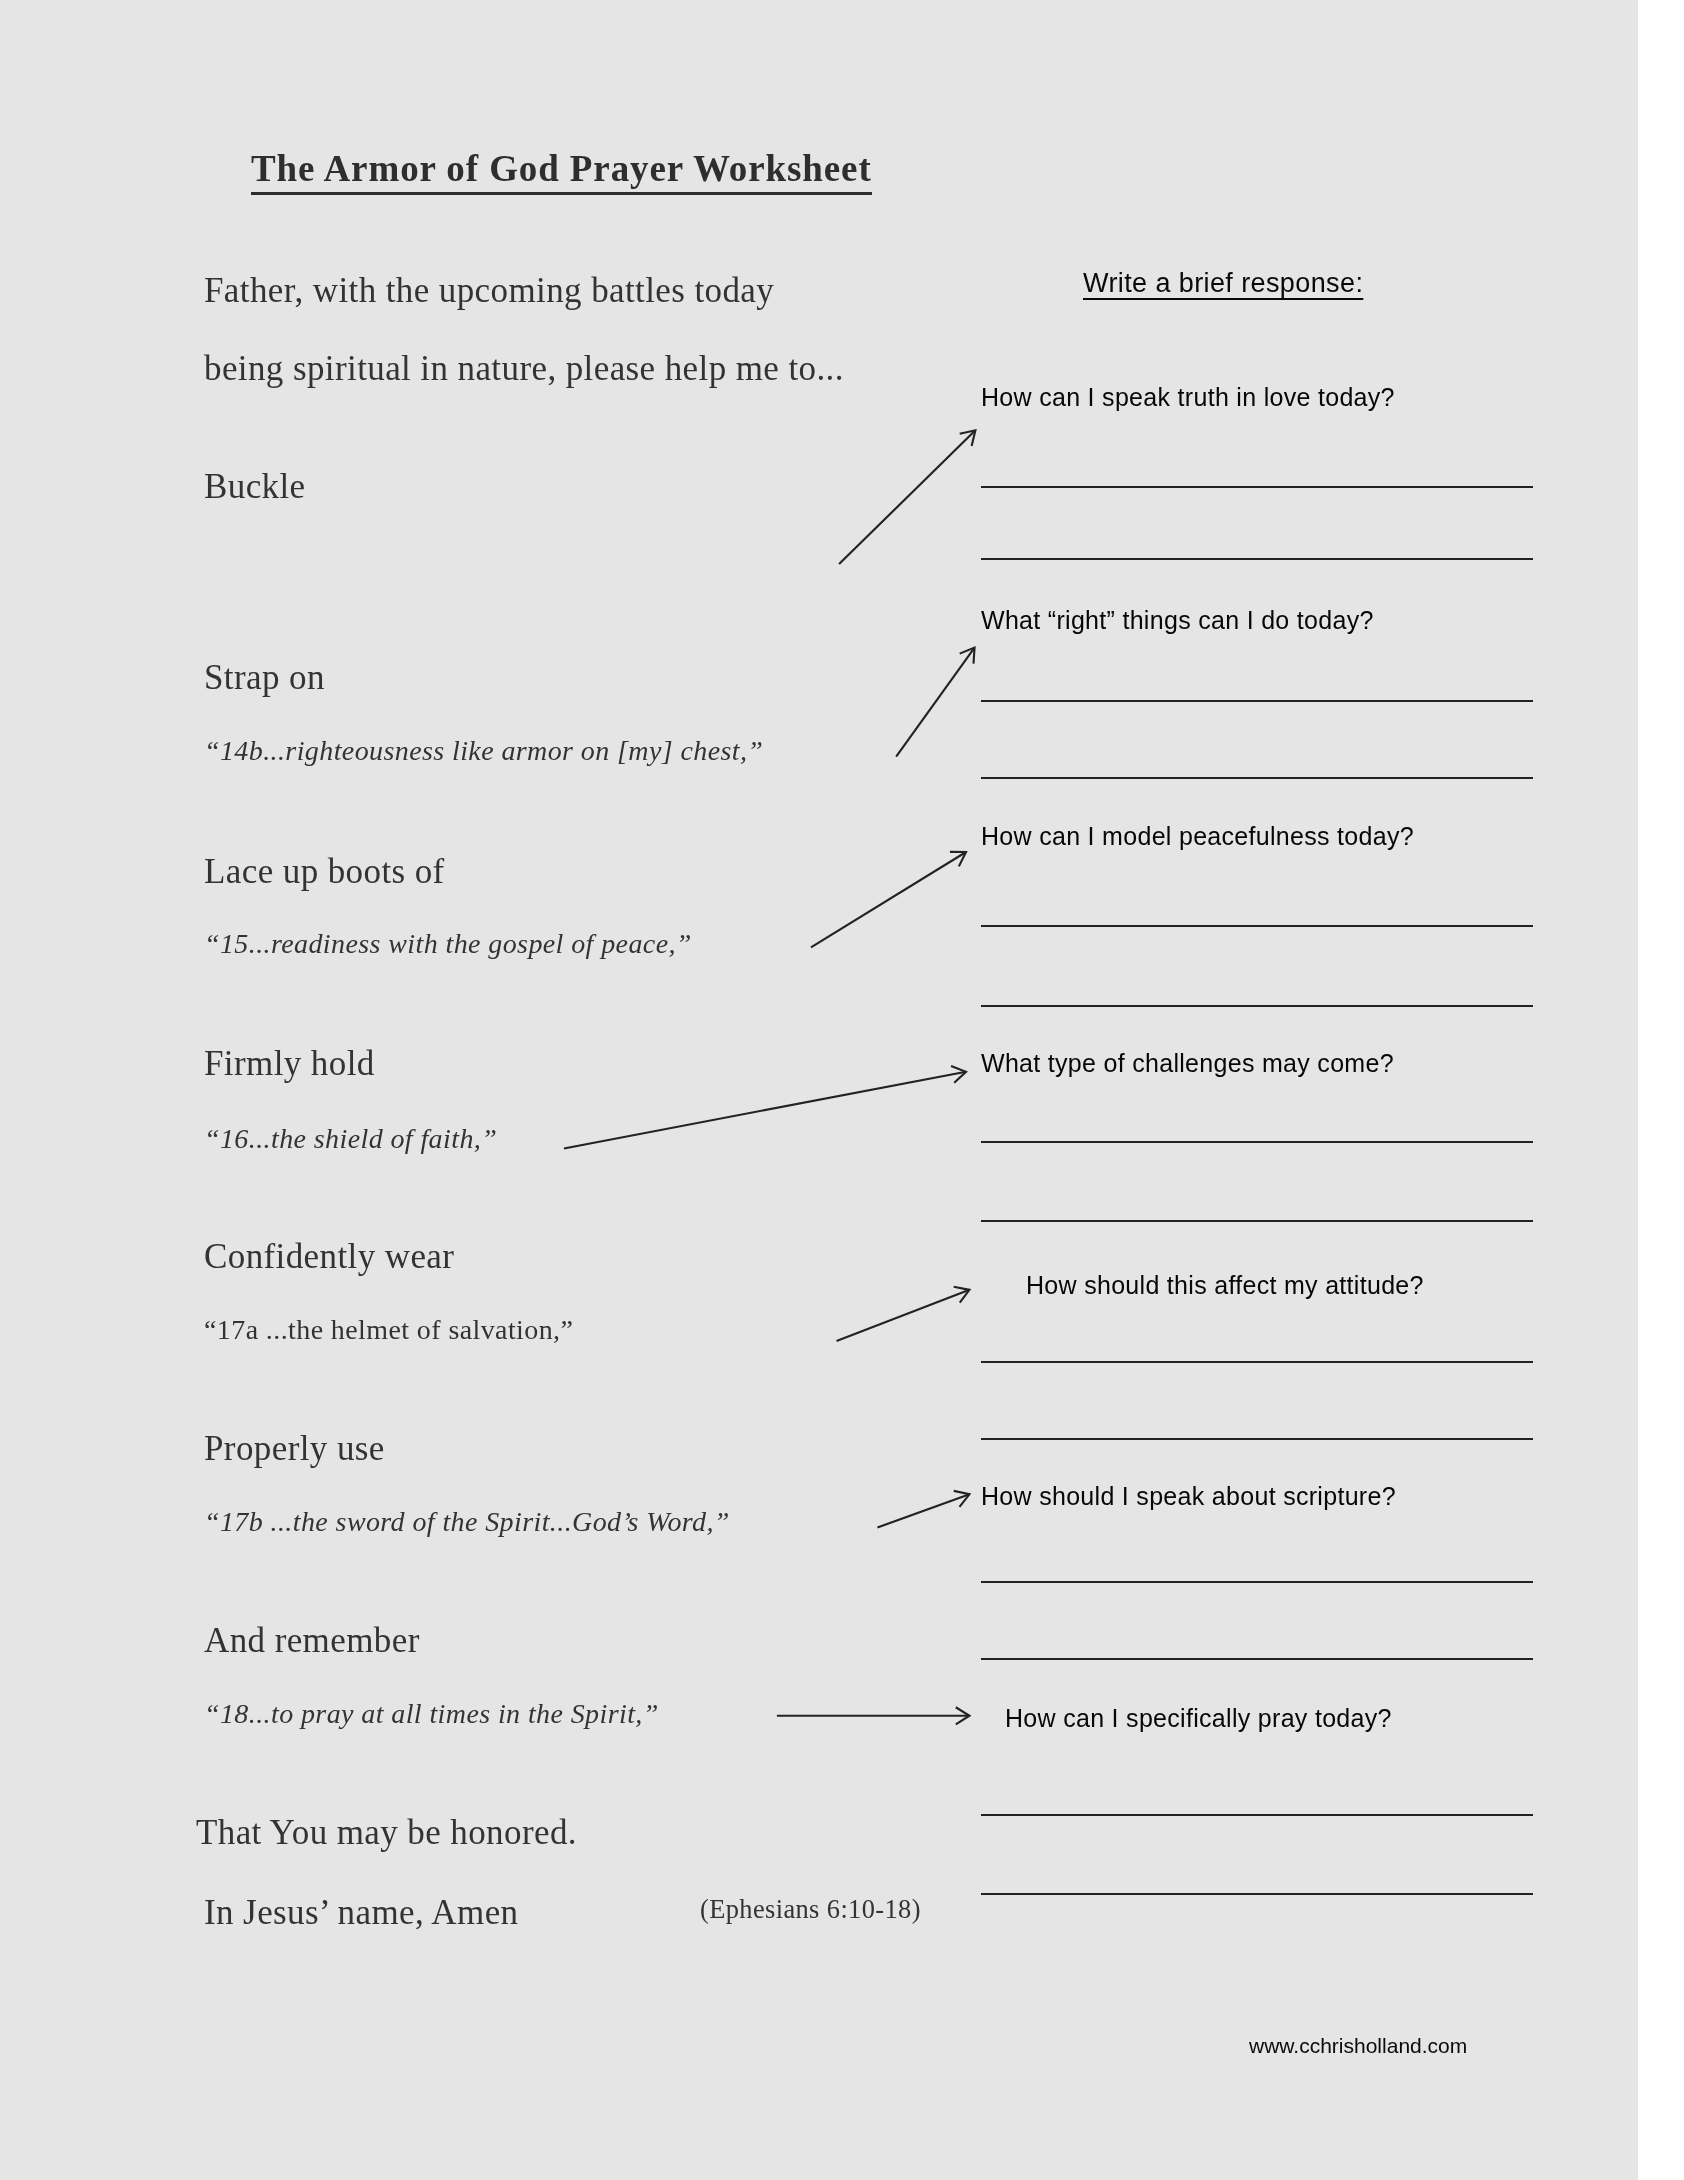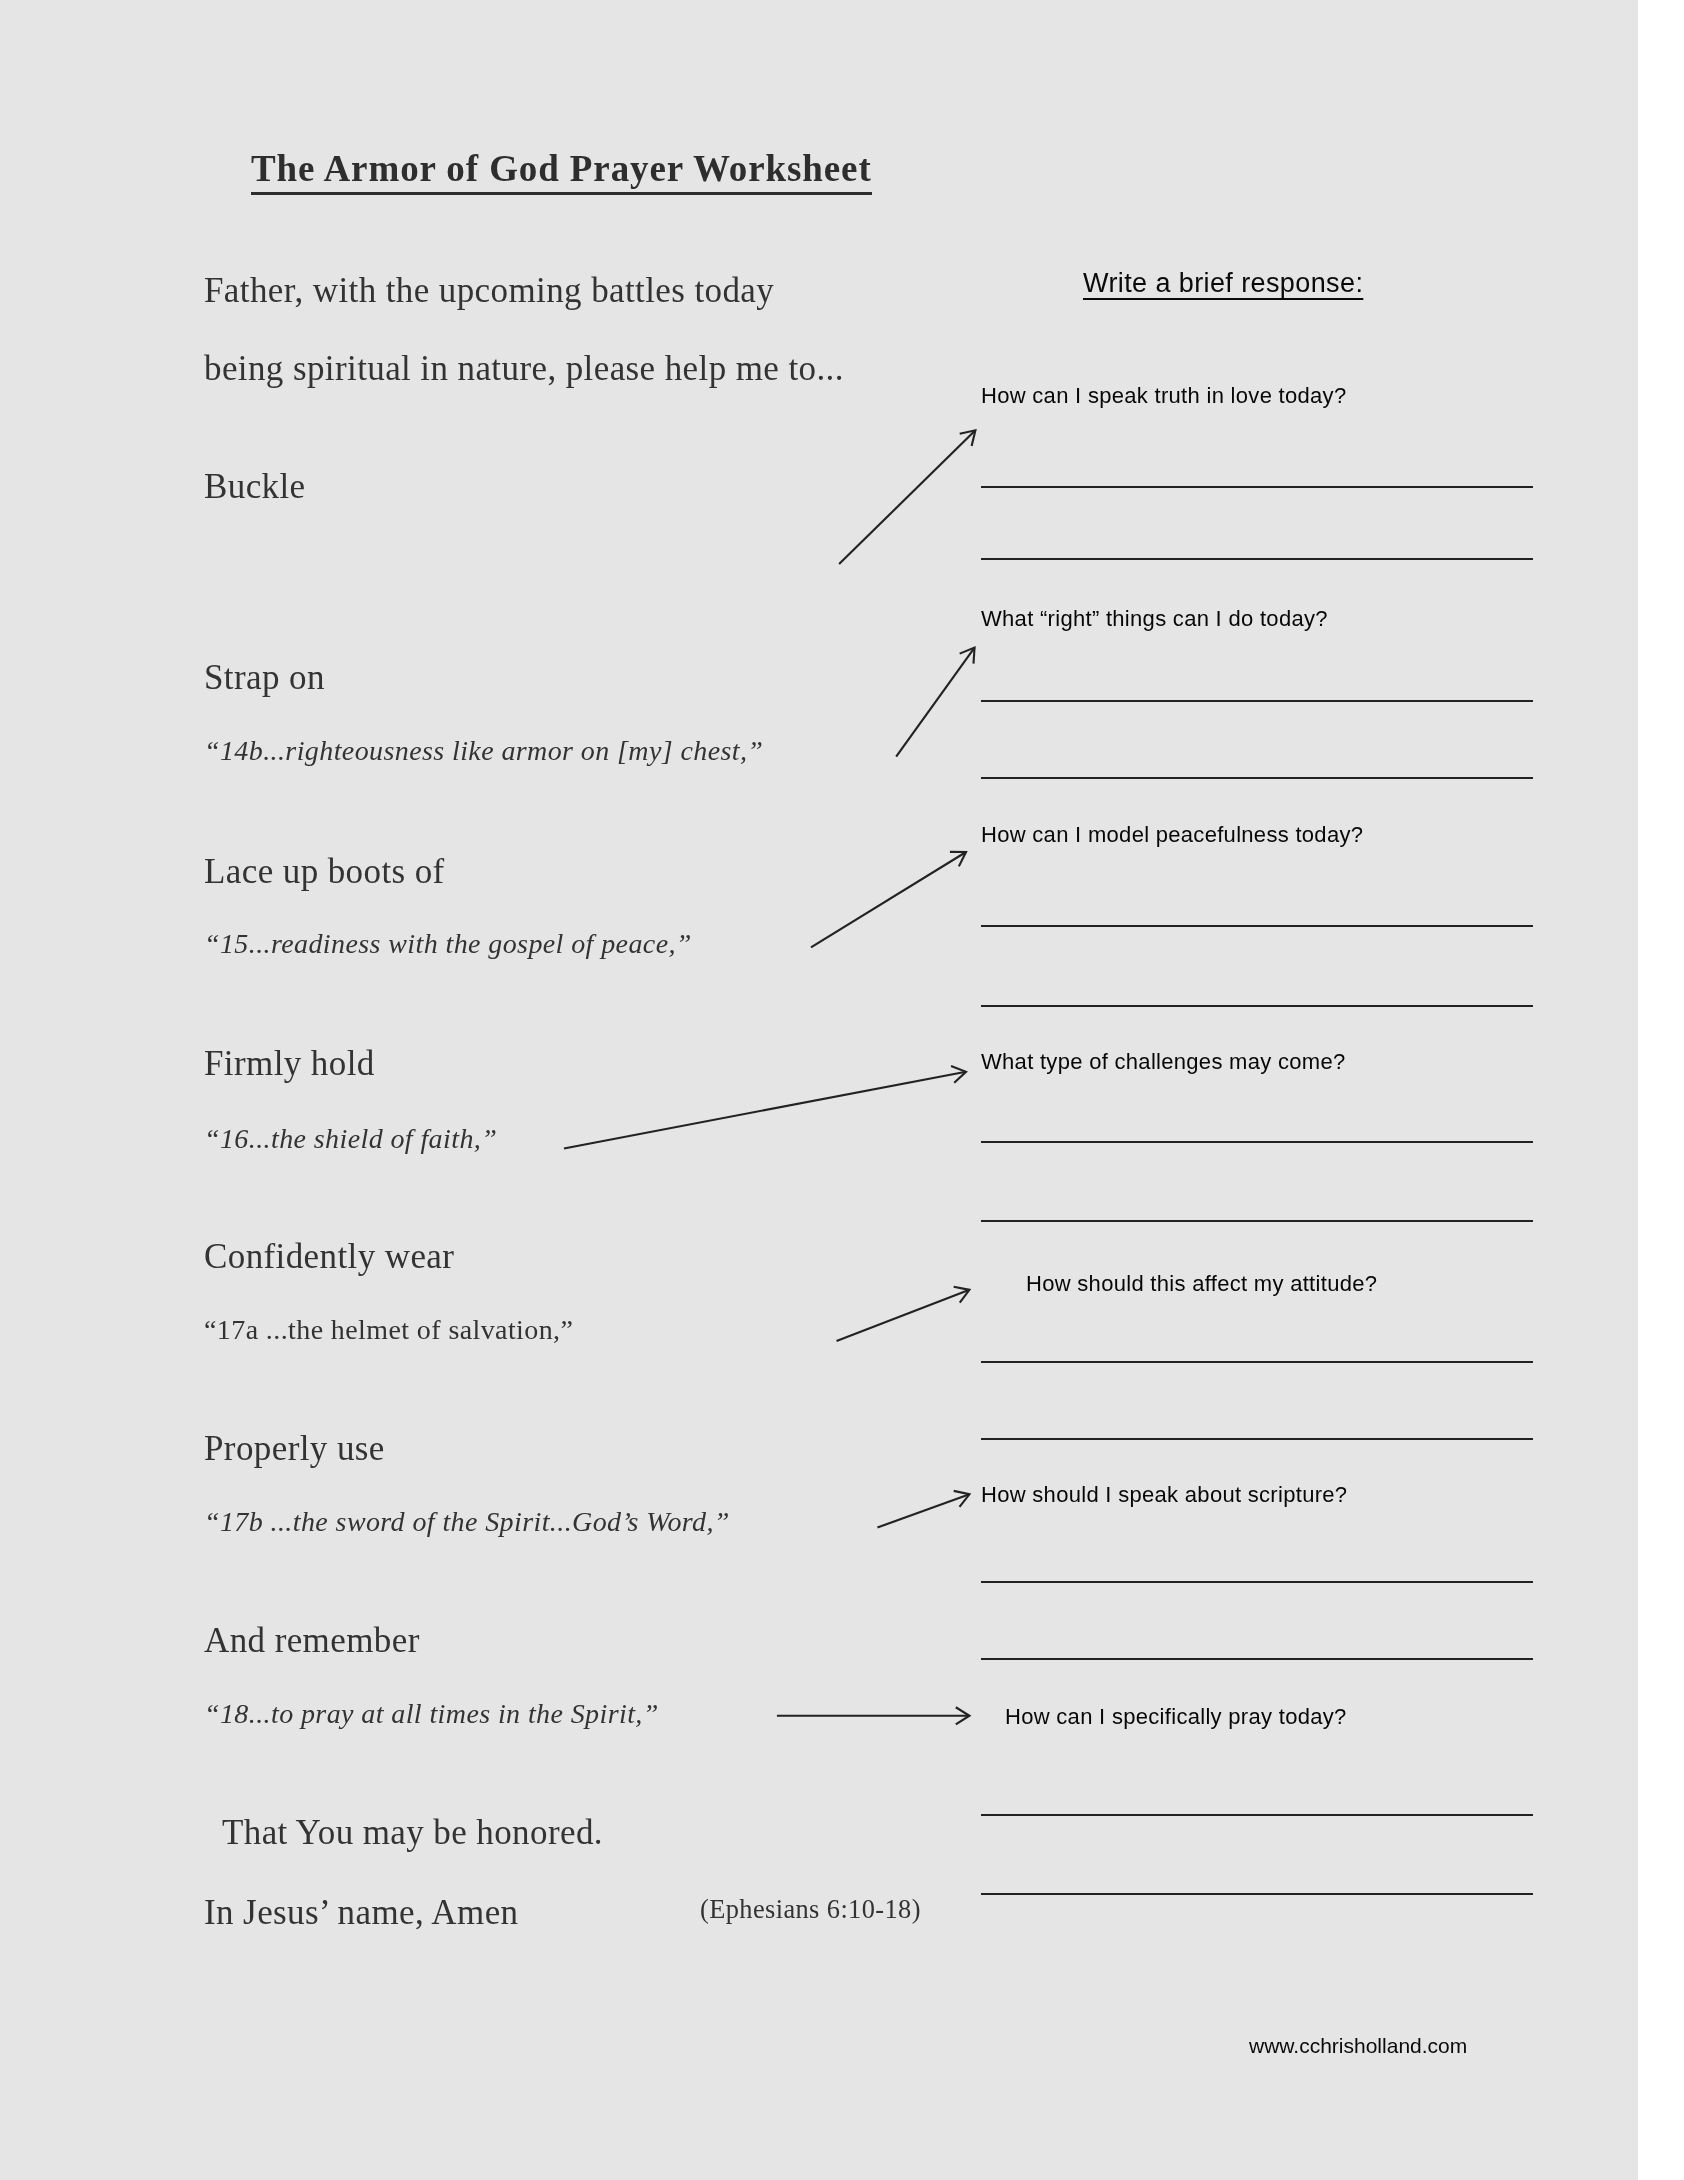--- a/index.html
+++ b/index.html
@@ -38,21 +38,21 @@
   .quote.upright{font-style:normal;}
   .rheader{
     font-size:27px;
     font-family:"Liberation Sans", sans-serif;
     color:#0a0a0a;
     text-decoration:underline;
     text-underline-offset:6px;
     letter-spacing:0.4px;
   }
   .question{
-    font-size:22px;
+    font-size:25px;
     font-family:"Liberation Sans", sans-serif;
     color:#070707;
     letter-spacing:0.3px;
   }
   .rline{
     position:absolute;
     width:552px;
     height:0;
     border-top:2.6px solid #222222;
   }
@@ -111,21 +111,21 @@
   <div class="abs question" style="left:981px; top:1482px;">How should I speak about scripture?</div>
   <div class="rline" style="left:981px; top:1581px;"></div>
   <div class="rline" style="left:981px; top:1658px;"></div>
 
   <div class="abs serifline" style="left:204px; top:1621px;">And remember</div>
   <div class="abs quote" style="left:204px; top:1698px;">“18...to pray at all times in the Spirit,”</div>
   <div class="abs question" style="left:981px; top:1704px;margin-left:24px;">How can I specifically pray today?</div>
   <div class="rline" style="left:981px; top:1814px;"></div>
   <div class="rline" style="left:981px; top:1893px;"></div>
 
-  <div class="abs serifline" style="left:222px; top:1813px;">That You may be honored.</div>
+  <div class="abs serifline" style="left:196px; top:1813px;">That You may be honored.</div>
   <div class="abs serifline" style="left:204px; top:1893px;">In Jesus’ name, Amen</div>
   <div class="abs serifline" style="left:700px; top:1894px; font-size:26.4px;">(Ephesians 6:10-18)</div>
 
   <div class="abs footer-url" style="left:1249px; top:2034px;">www.cchrisholland.com</div>
 
   <svg class="arrows" width="1685" height="2181" viewBox="0 0 1978 2560">
     <defs>
       <marker id="ah" markerUnits="userSpaceOnUse" markerWidth="40" markerHeight="36" refX="0" refY="0" orient="auto" viewBox="-20 -18 40 36">
         <path d="M -16 -10 L 0 0 L -16 10" fill="none" stroke="#222222" stroke-width="2.5"></path>
       </marker>

